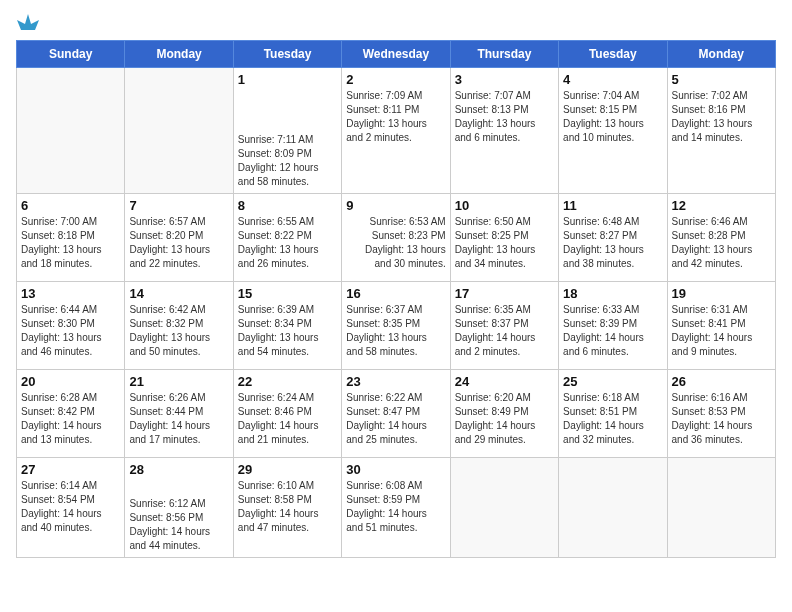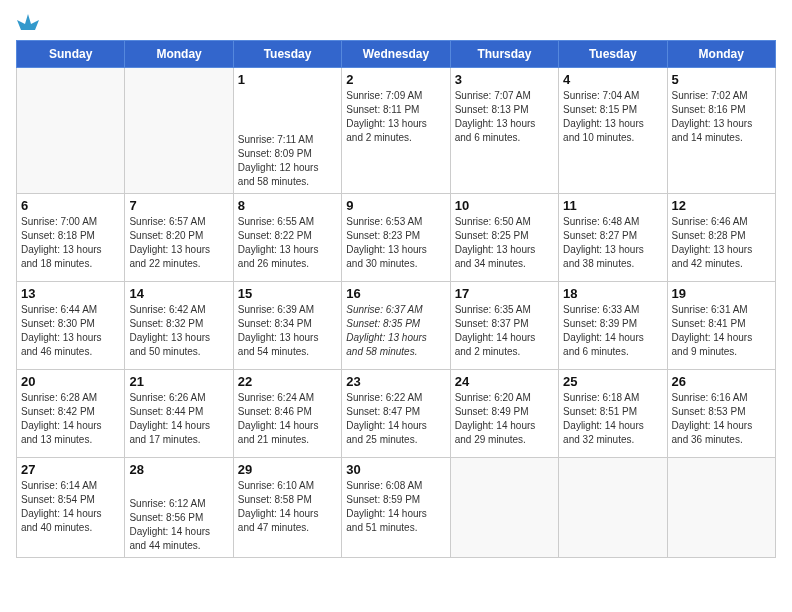--- a/index.html
+++ b/index.html
@@ -164,21 +164,21 @@
         </td>
         <td>
           <span class="day-number">8</span>
           <div class="day-info" style="white-space: pre-line;">Sunrise: 6:55 AM
 Sunset: 8:22 PM
 Daylight: 13 hours
 and 26 minutes.</div>
         </td>
         <td>
           <span class="day-number">9</span>
-          <div class="day-info" style="white-space: pre-line;">Sunrise: 6:53 AM
+          <div class="day-info" style="white-space: pre-line; text-align: right;">Sunrise: 6:53 AM
 Sunset: 8:23 PM
 Daylight: 13 hours
 and 30 minutes.</div>
         </td>
         <td>
           <span class="day-number">10</span>
           <div class="day-info" style="white-space: pre-line;">Sunrise: 6:50 AM
 Sunset: 8:25 PM
 Daylight: 13 hours
 and 34 minutes.</div>
@@ -215,21 +215,21 @@
         </td>
         <td>
           <span class="day-number">15</span>
           <div class="day-info" style="white-space: pre-line;">Sunrise: 6:39 AM
 Sunset: 8:34 PM
 Daylight: 13 hours
 and 54 minutes.</div>
         </td>
         <td>
           <span class="day-number">16</span>
-          <div class="day-info" style="white-space: pre-line; font-style: italic;">Sunrise: 6:37 AM
+          <div class="day-info" style="white-space: pre-line;">Sunrise: 6:37 AM
 Sunset: 8:35 PM
 Daylight: 13 hours
 and 58 minutes.</div>
         </td>
         <td>
           <span class="day-number">17</span>
           <div class="day-info" style="white-space: pre-line;">Sunrise: 6:35 AM
 Sunset: 8:37 PM
 Daylight: 14 hours
 and 2 minutes.</div>

